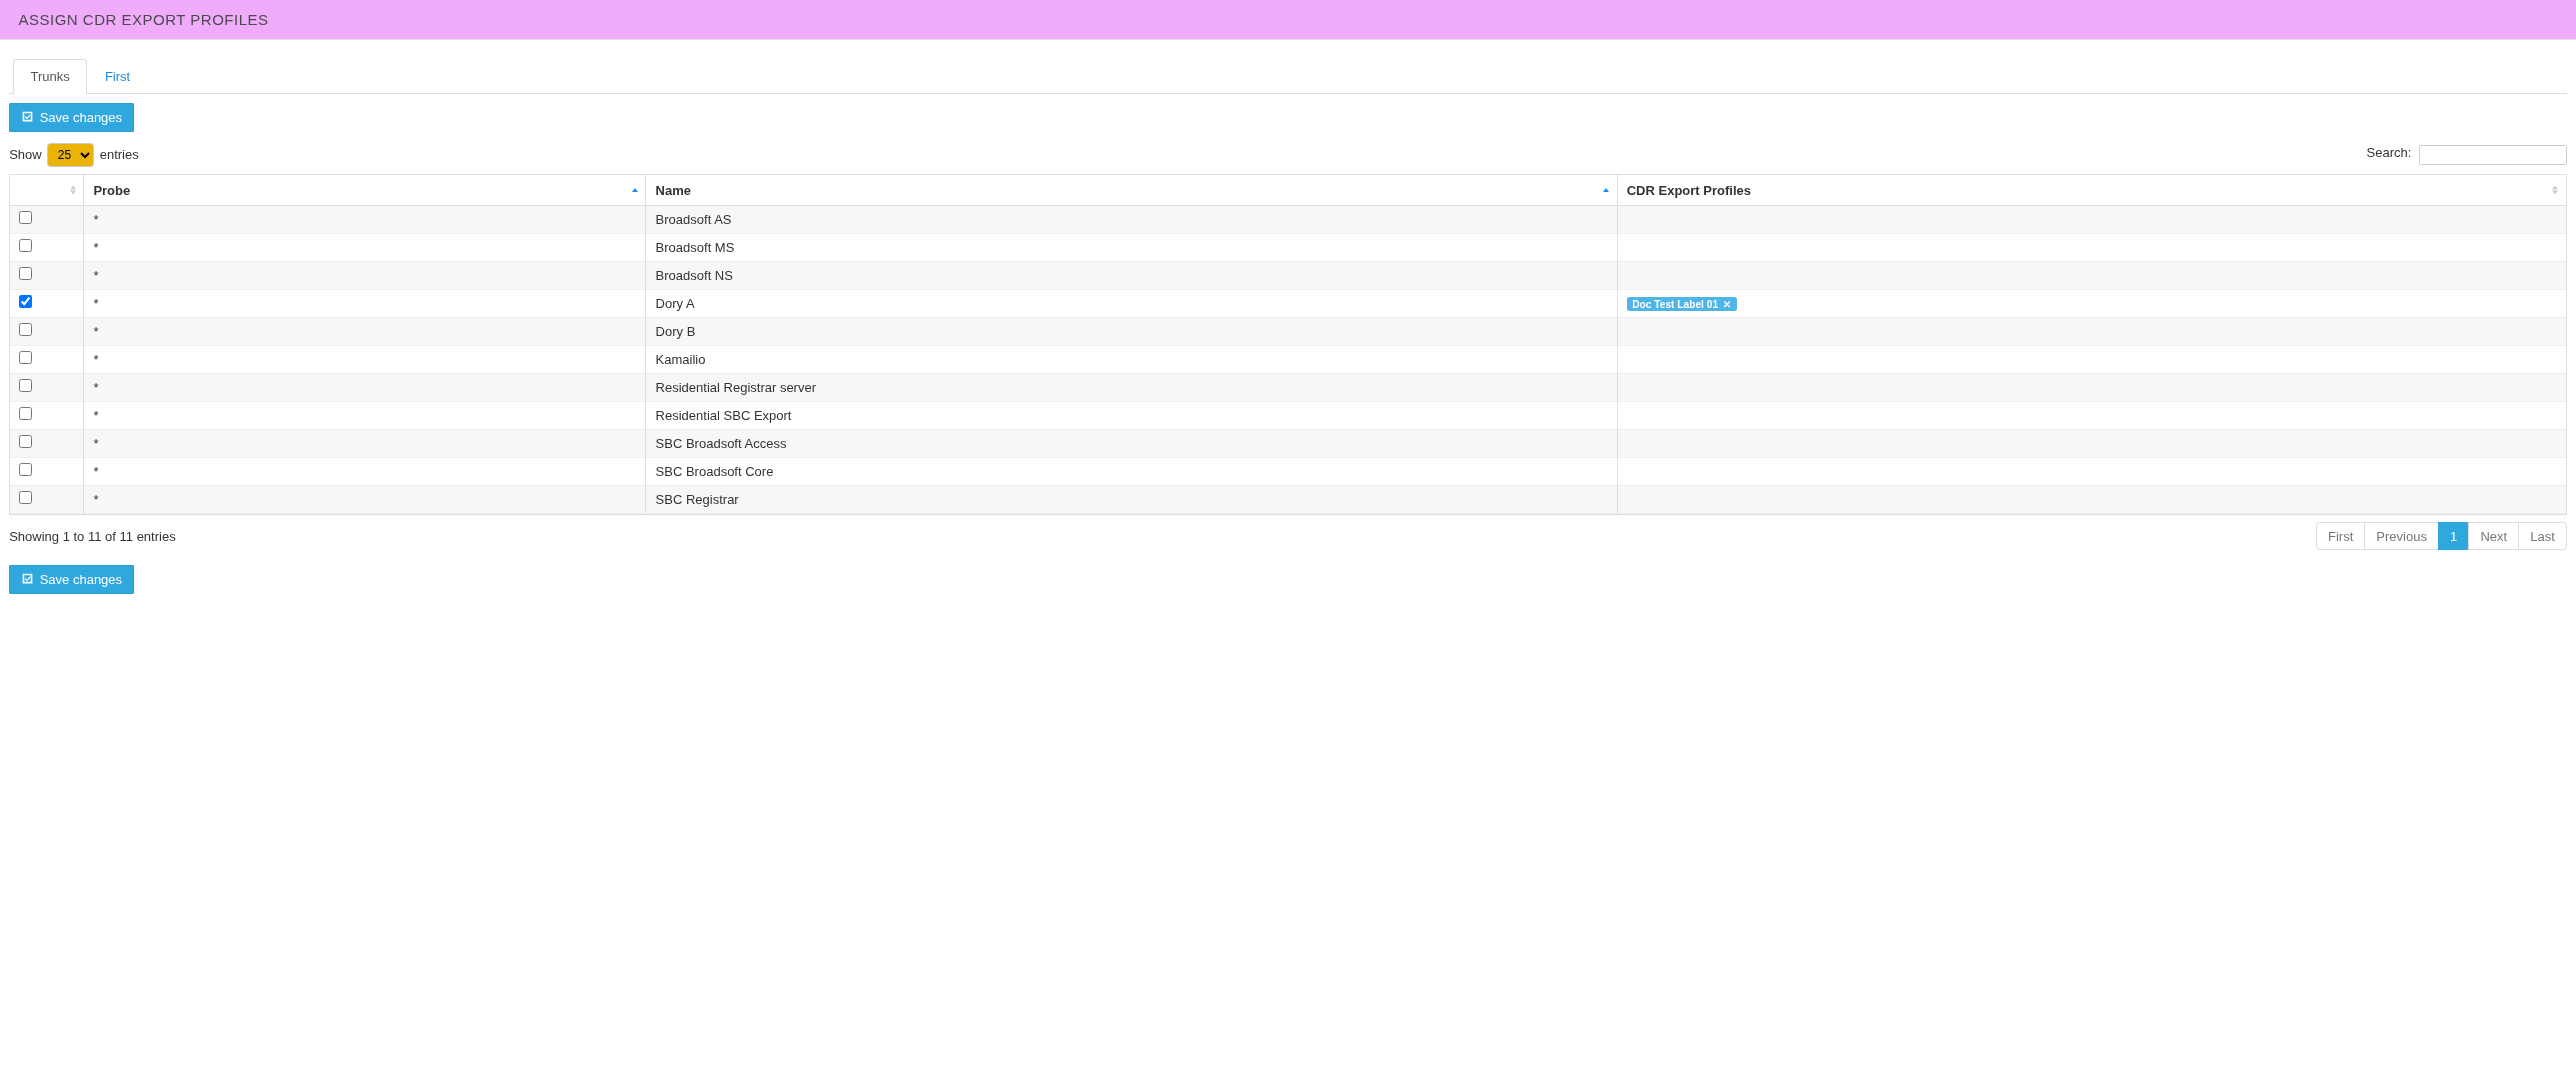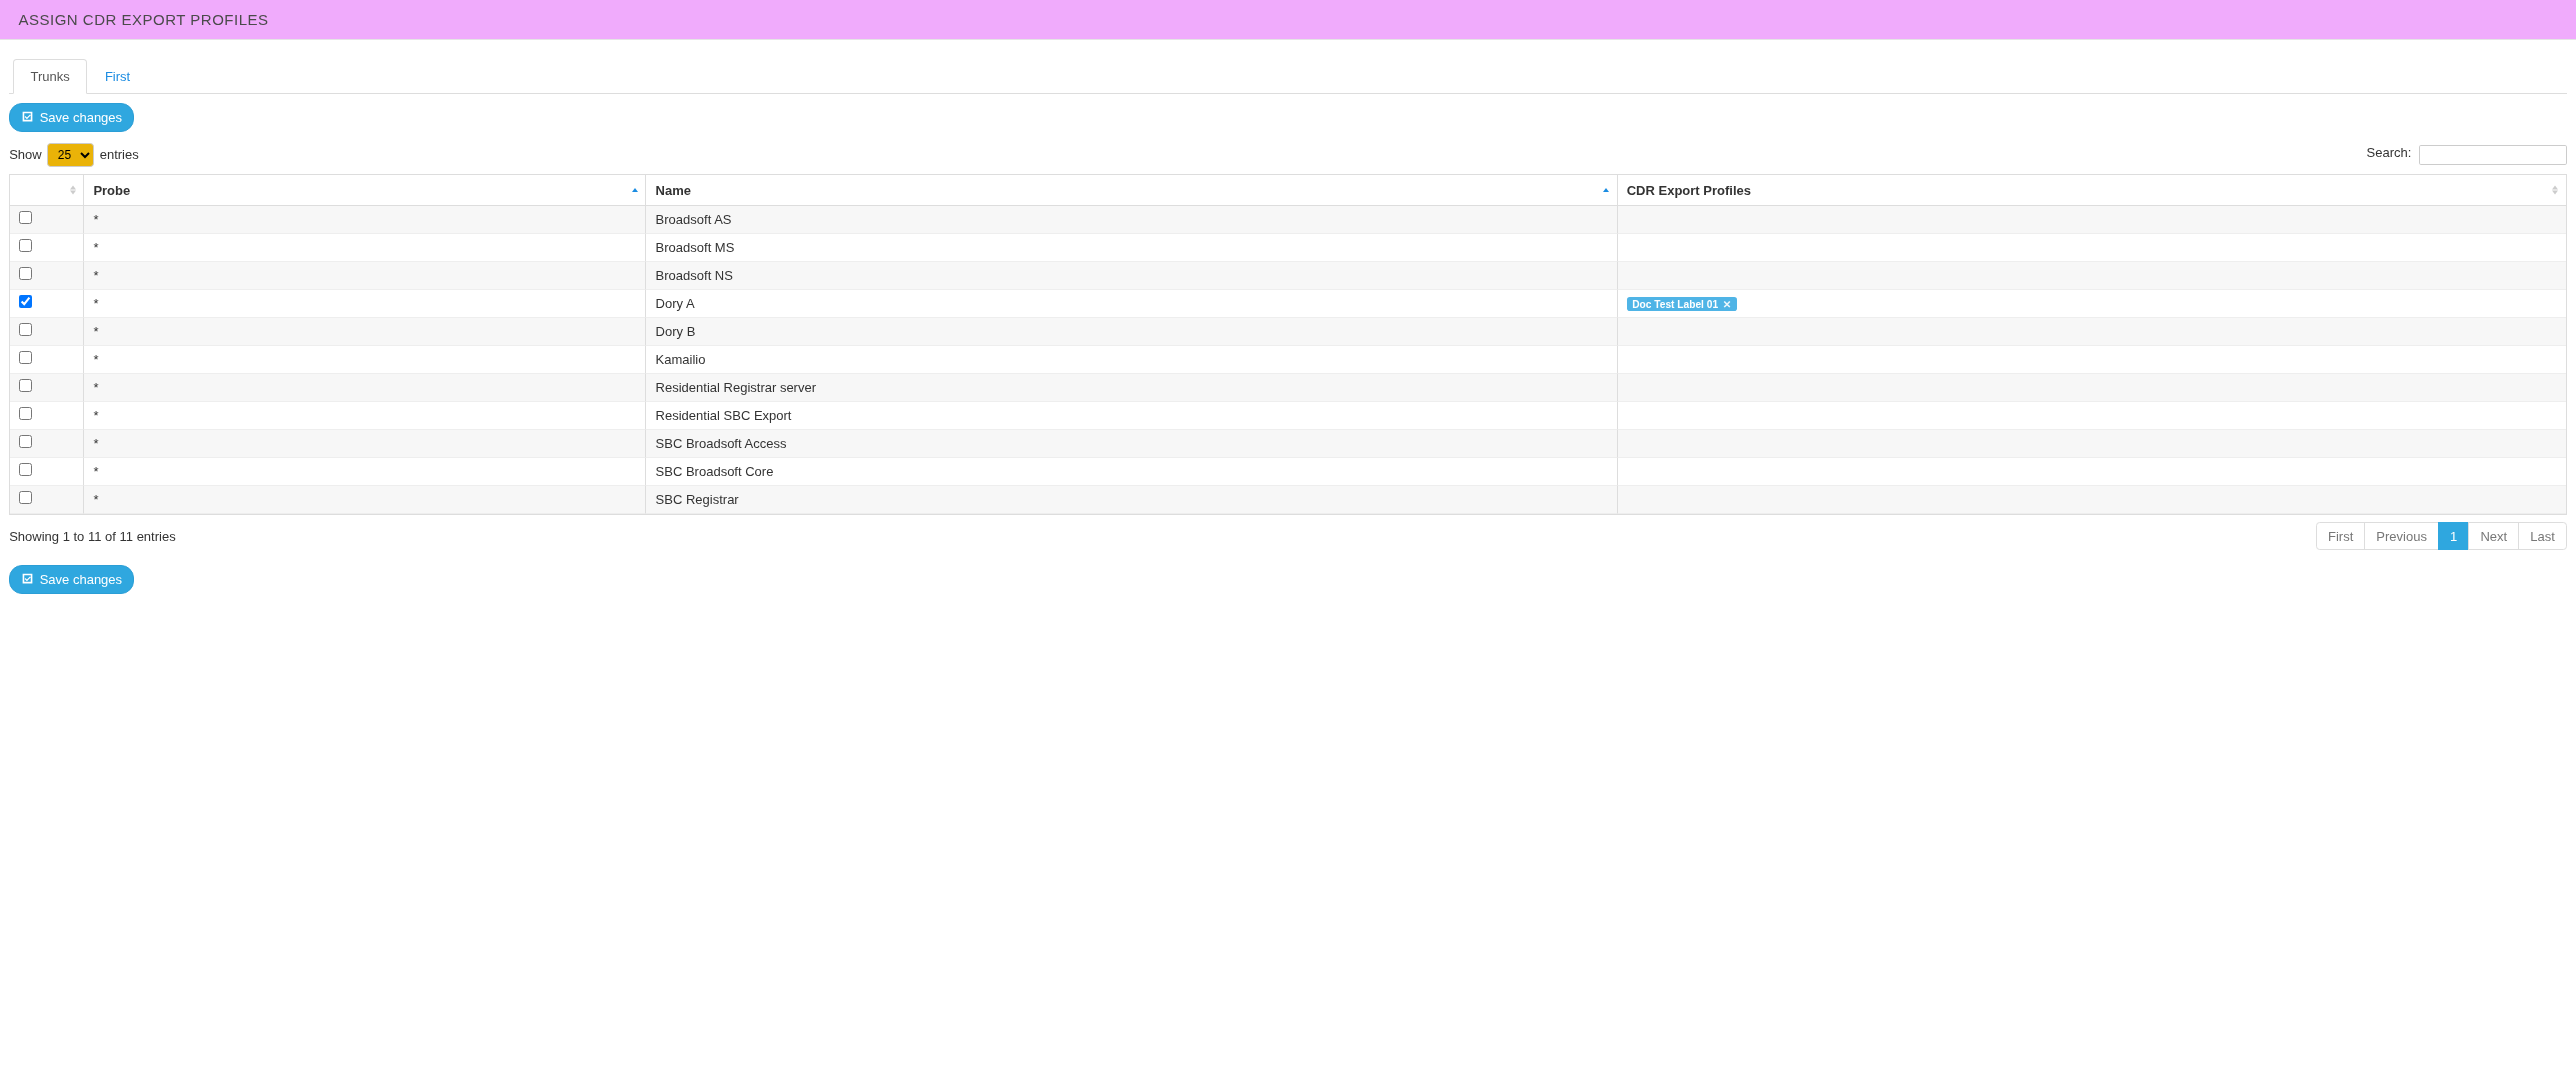--- a/index.html
+++ b/index.html
@@ -46,21 +46,21 @@
     .inner {
       padding: 9.2px;
     }
     .btn {
       display: inline-flex;
       align-items: center;
       gap: 5.5px;
       background: #2fa7df;
       color: #fff;
       border: 0.9px solid #2b9ed6;
-      border-radius: 13px;
+      border-radius: 1px;
       padding: 5.5px 11px;
       font-size: 13px;
       cursor: pointer;
     }
     .btn.focus-ring {
       box-shadow: 0 0 0 1.8px rgba(47,167,223,0.5);
     }
     .btn svg { width: 13px; height: 13px; fill: #fff; }
     .length-bar {
       display: flex;

